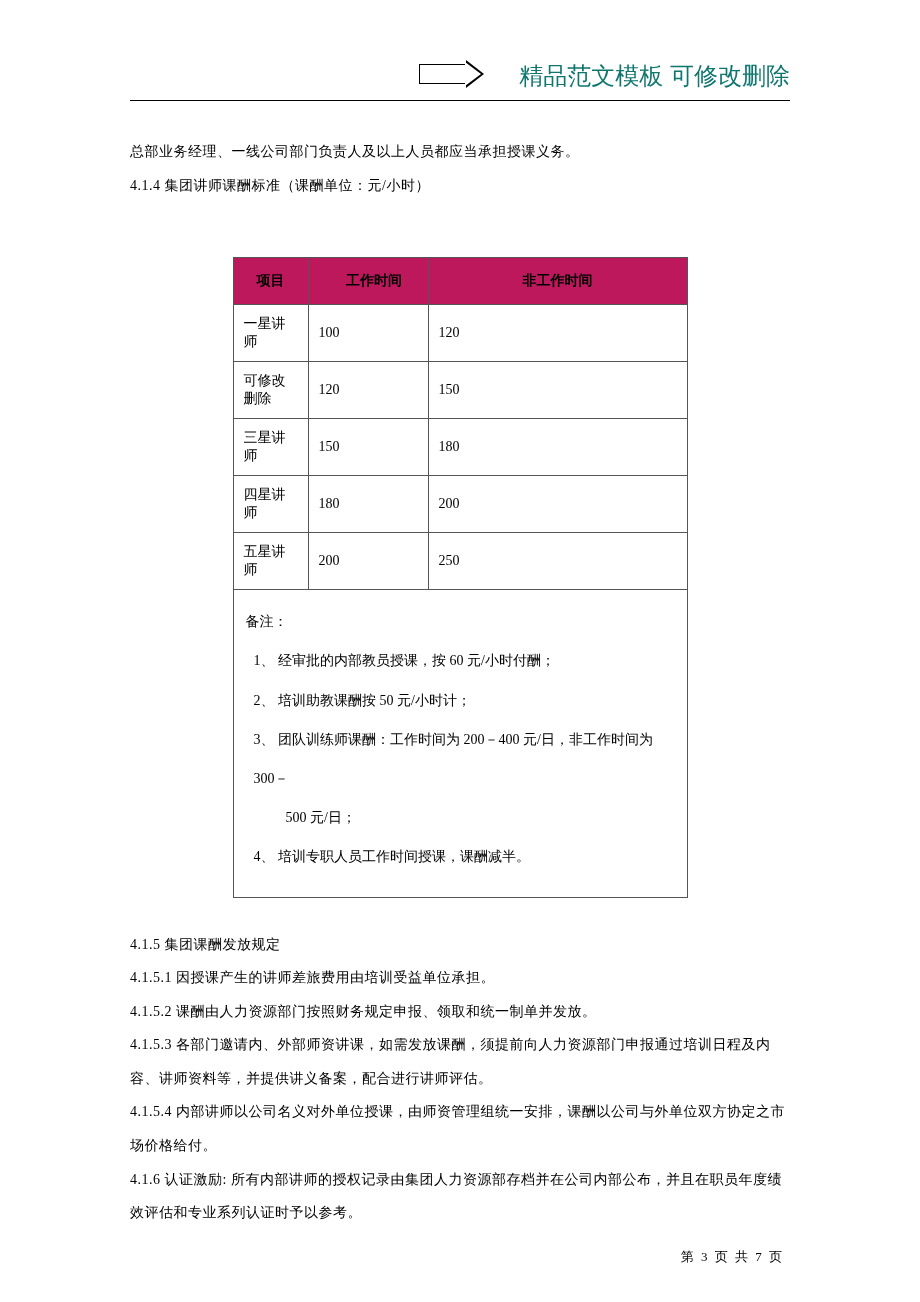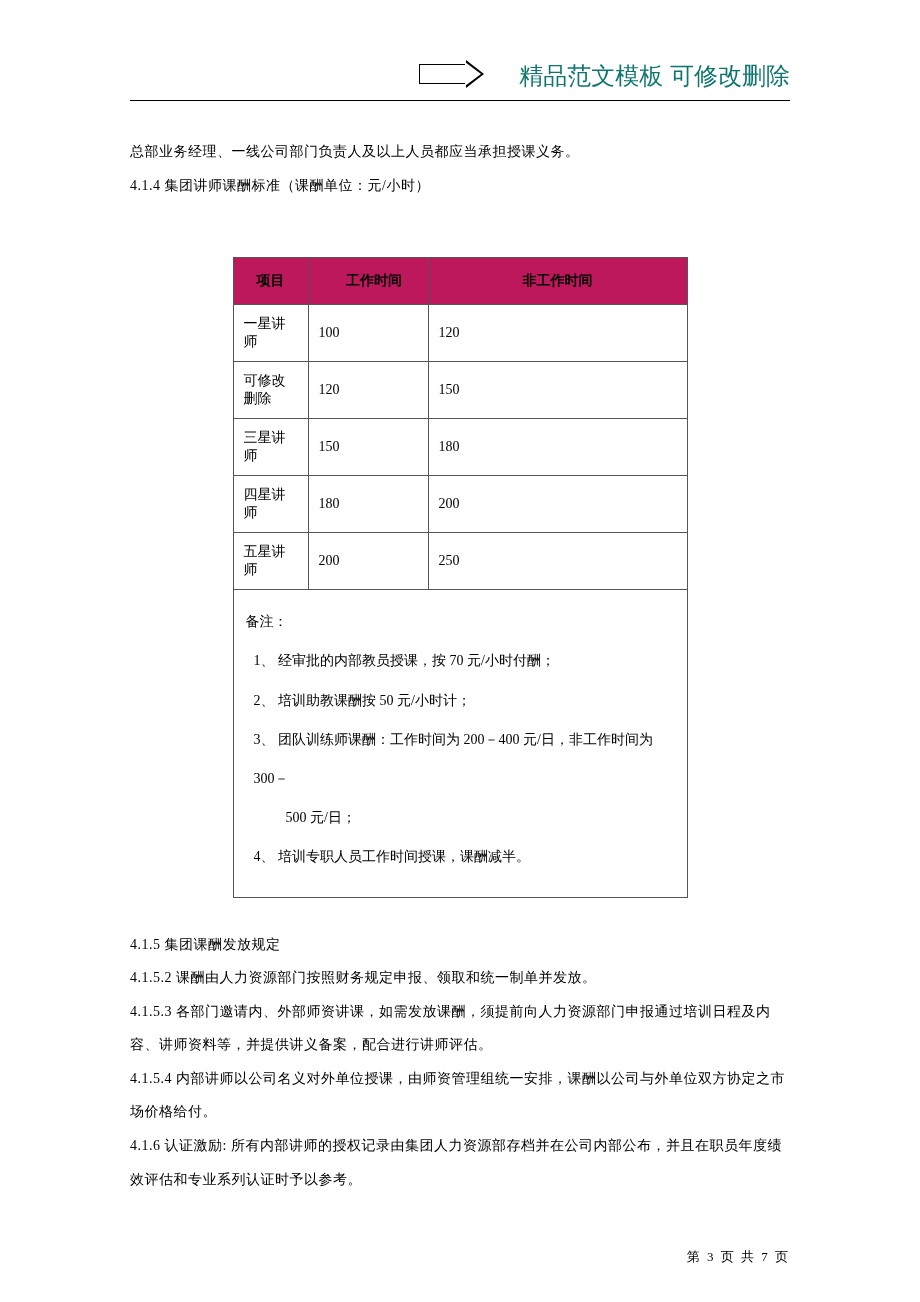--- a/index.html
+++ b/index.html
@@ -110,21 +110,21 @@
     }
     .remark-item {
       padding-left: 8px;
     }
     .remark-sub {
       padding-left: 40px;
     }
     .footer {
       position: absolute;
       bottom: 36px;
-      right: 130px;
+      right: 136px;
       font-size: 13px;
       font-family: "SimSun", serif;
       letter-spacing: 2px;
     }
   </style>
 </head>
 <body>
 
 <div class="page">
   <div class="header-section">
@@ -173,32 +173,33 @@
             <td>200</td>
           </tr>
           <tr>
             <td>五星讲师</td>
             <td>200</td>
             <td>250</td>
           </tr>
           <tr>
             <td colspan="3" class="remark-cell">
               <div>备注：</div>
-              <div class="remark-item">1、  经审批的内部教员授课，按 70 元/小时付酬；</div>
+              <div class="remark-item">1、  经审批的内部教员授课，按 60 元/小时付酬；</div>
               <div class="remark-item">2、  培训助教课酬按 50 元/小时计；</div>
               <div class="remark-item">3、  团队训练师课酬：工作时间为 200－400 元/日，非工作时间为 300－</div>
               <div class="remark-item remark-sub">500 元/日；</div>
               <div class="remark-item">4、  培训专职人员工作时间授课，课酬减半。</div>
             </td>
           </tr>
         </tbody>
       </table>
     </div>
 
     <p class="body-text">4.1.5 集团课酬发放规定</p>
+    <p class="body-text">4.1.5.1 因授课产生的讲师差旅费用由培训受益单位承担。</p>
     <p class="body-text">4.1.5.2 课酬由人力资源部门按照财务规定申报、领取和统一制单并发放。</p>
     <p class="body-text">4.1.5.3 各部门邀请内、外部师资讲课，如需发放课酬，须提前向人力资源部门申报通过培训日程及内容、讲师资料等，并提供讲义备案，配合进行讲师评估。</p>
     <p class="body-text">4.1.5.4 内部讲师以公司名义对外单位授课，由师资管理组统一安排，课酬以公司与外单位双方协定之市场价格给付。</p>
     <p class="body-text">4.1.6  认证激励: 所有内部讲师的授权记录由集团人力资源部存档并在公司内部公布，并且在职员年度绩效评估和专业系列认证时予以参考。</p>
   </div>
 
   <div class="footer">第 3 页 共 7 页</div>
 </div>
 
 </body></html>

